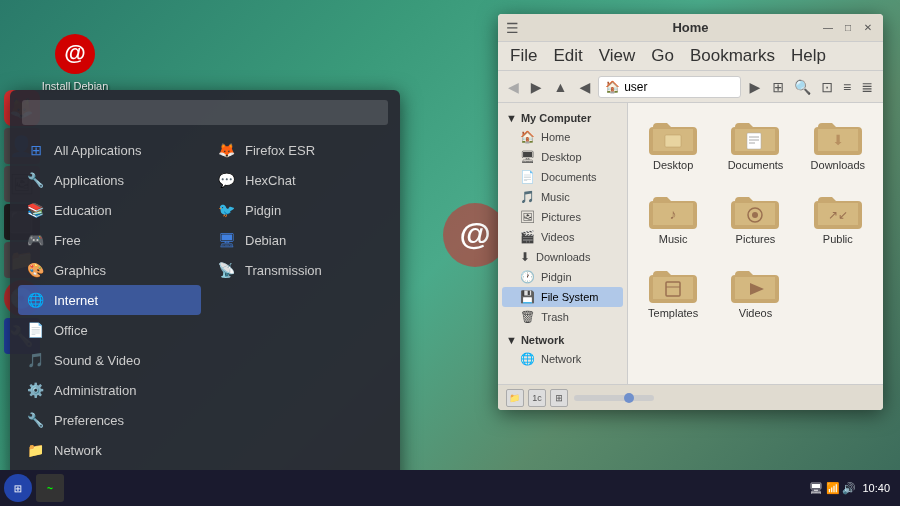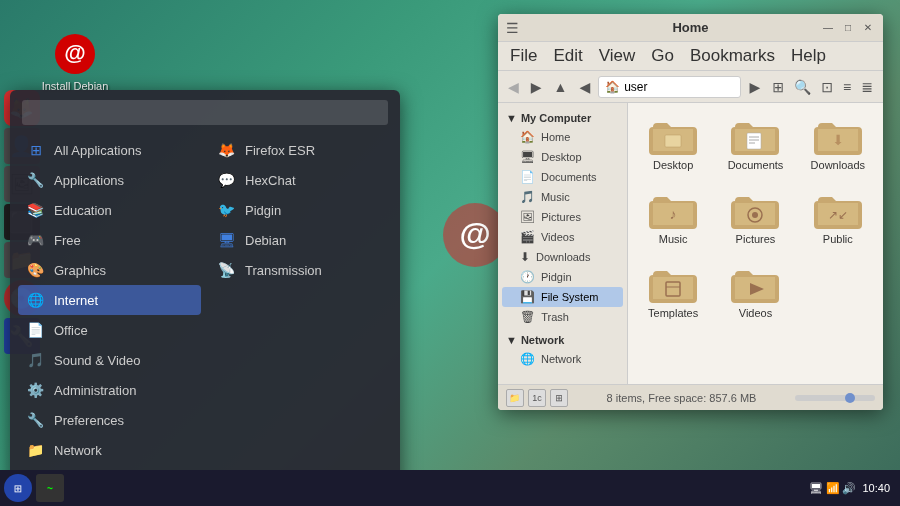--- a/index.html
+++ b/index.html
@@ -698,21 +698,20 @@
       </div>
     </div>
   </div>
 
   <div class="fm-statusbar">
     <div class="fm-statusbar-icons">
       <div class="fm-statusbar-icon">📁</div>
       <div class="fm-statusbar-icon">1c</div>
       <div class="fm-statusbar-icon">⊞</div>
     </div>
-    <div class="fm-statusbar-text">8 items, Free space: 857.6 MB</div>
     <div class="fm-statusbar-zoom">
       <div class="fm-statusbar-zoom-thumb"></div>
     </div>
   </div>
 </div>
 
 <div class="taskbar">
   <div class="taskbar-left">
     <button class="taskbar-btn blue" style="font-size:10px; color:white;">⊞</button>
     <button class="taskbar-btn terminal" style="border-radius:3px;">

